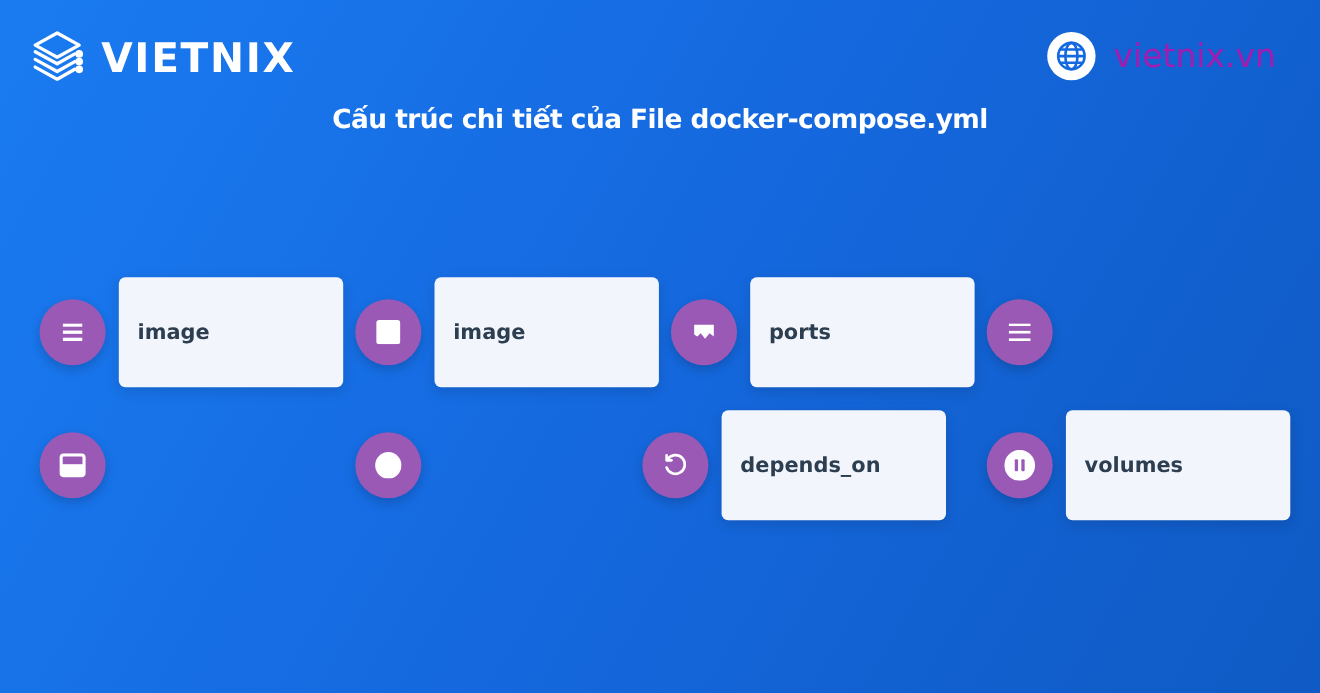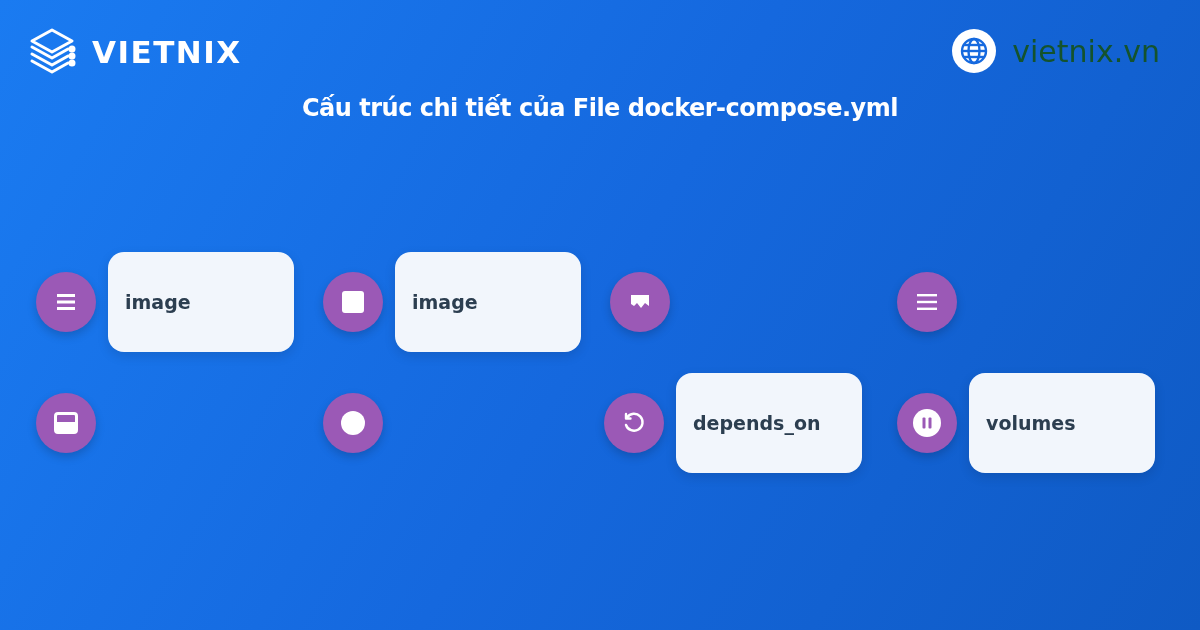--- a/index.html
+++ b/index.html
@@ -7,50 +7,50 @@
     body {
       position: relative;
       font-family: "Liberation Sans", "DejaVu Sans", sans-serif;
       background: linear-gradient(120deg, #1a7bf1 0%, #1568de 50%, #0f5ac4 100%);
     }
     .logo {
       position: absolute; left: 28px; top: 24px; height: 56px;
       display: flex; align-items: center; gap: 8px;
     }
     .logo-text {
-      color: #fff; font-size: 31px; font-weight: 700; letter-spacing: 1.5px;
+      color: #fff; font-size: 37px; font-weight: 700; letter-spacing: 1.5px;
       font-family: "DejaVu Sans", sans-serif;
     }
     .site {
       position: absolute; right: 40px; top: 28px; height: 46px;
       display: flex; align-items: center; gap: 16px;
     }
     .globe {
       width: 44px; height: 44px; border-radius: 50%; background: #fff;
       display: flex; align-items: center; justify-content: center;
     }
     .site-text {
-      color: #14532d; font-size: 30px; font-weight: 400;
+      color: #a21caf; font-size: 30px; font-weight: 400;
       font-family: "DejaVu Sans", sans-serif;
     }
     .title {
       position: absolute; left: 0; right: 0; top: 94px; text-align: center;
       color: #fff; font-size: 24px; font-weight: 700;
       font-family: "DejaVu Sans", sans-serif; letter-spacing: -0.5px;
     }
     .item { position: absolute; width: 270px; height: 100px; }
     .circle {
       position: absolute; left: 0; top: 20px; width: 60px; height: 60px;
       border-radius: 50%; background: #9b59b6;
       box-shadow: 0 4px 10px rgba(0,0,0,0.18);
       display: flex; align-items: center; justify-content: center;
     }
     .card {
-      position: absolute; left: 72px; top: 0; width: 186px; height: 100px;
-      background: #f2f6fc; border-radius: 16px;
+      position: absolute; left: 72px; top: 0; width: 204px; height: 100px;
+      background: #f2f6fc; border-radius: 6px;
       box-shadow: 0 4px 12px rgba(0,0,0,0.12);
       display: flex; align-items: center; padding-left: 17px;
     }
     .card-label {
       font-size: 19px; font-weight: 700; color: #2c3e50;
       font-family: "DejaVu Sans", sans-serif;
     }
   </style>
 </head>
 <body>
@@ -106,20 +106,23 @@
     <span class="card-label">image</span>
   </div>
 </div>
 
 <div class="item" style="left:610px; top:252px;">
   <div class="circle">
     <svg width="18" height="14" viewBox="0 0 18 14">
         <path d="M0 0 H18 V11 L14 8 L10 13 L6 8 L3 11 L0 9 Z" fill="#fff"></path>
       </svg>
   </div>
+  <div class="card">
+    <span class="card-label">ports</span>
+  </div>
 </div>
 
 <div class="item" style="left:897px; top:252px;">
   <div class="circle">
     <svg width="20" height="16" viewBox="0 0 20 16">
         <rect x="0" y="0" width="20" height="2.4" fill="#fff"></rect>
         <rect x="0" y="6.8" width="20" height="2.4" fill="#fff"></rect>
         <rect x="0" y="13.6" width="20" height="2.4" fill="#fff"></rect>
       </svg>
   </div>
@@ -135,21 +138,21 @@
 </div>
 
 <div class="item" style="left:323px; top:373px;">
   <div class="circle">
     <svg width="24" height="24" viewBox="0 0 24 24">
         <circle cx="12" cy="12" r="12" fill="#fff"></circle>
       </svg>
   </div>
 </div>
 
-<div class="item" style="left:604px; top:373px;text-align:center;">
+<div class="item" style="left:584px; top:373px;text-align:center;">
   <div class="circle">
     <svg width="24" height="24" viewBox="0 0 24 24" fill="none" stroke="#fff" stroke-width="2.4" stroke-linecap="round" stroke-linejoin="round">
       <path d="M5 6.5 A8.5 8.5 0 1 1 4 14"></path>
       <path d="M4 3 V7.5 H8.5"></path>
     </svg>
   </div>
   <div class="card">
     <span class="card-label">depends_on</span>
   </div>
 </div>

